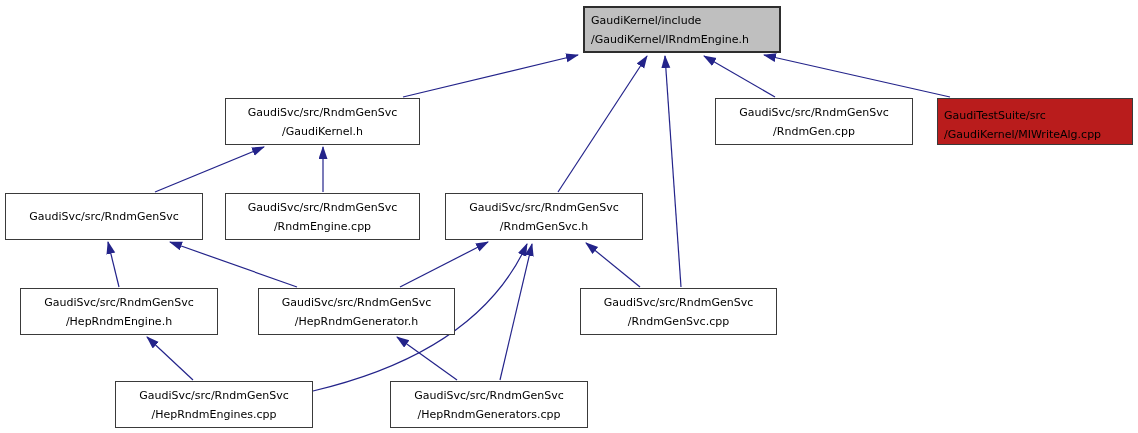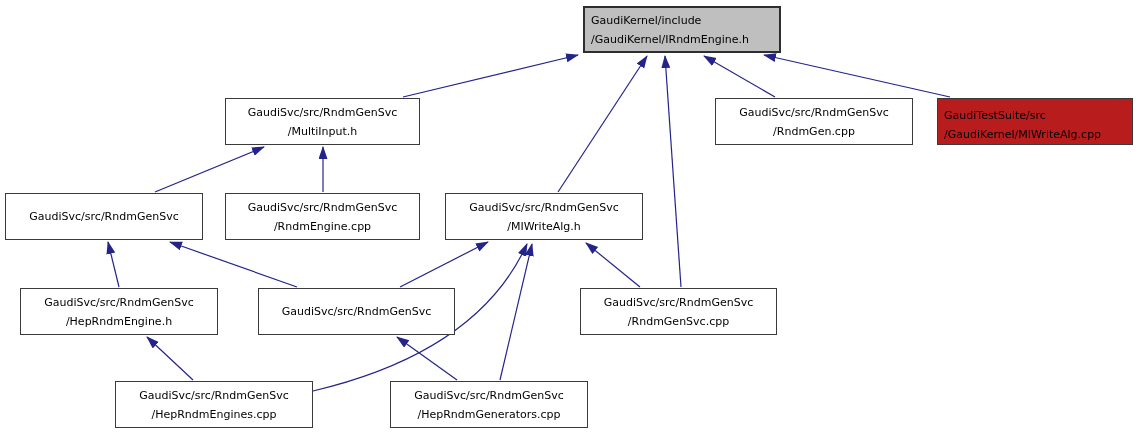--- a/index.html
+++ b/index.html
@@ -73,47 +73,48 @@
       <path d="M 193,380 L 147,337" fill="none" stroke="#23238a" stroke-width="1.2" marker-end="url(#arrowhead)"></path>
       <path d="M 457,380 L 397,337" fill="none" stroke="#23238a" stroke-width="1.2" marker-end="url(#arrowhead)"></path>
     </svg>
 
 <div class="node current align-left" style="left: 583px; top: 6px; width: 198px; height: 47px; background: rgb(191, 191, 191); border-color: rgb(46, 46, 46); color: rgb(0, 0, 0);">
       <span>GaudiKernel/include</span>
       <span>/GaudiKernel/IRndmEngine.h</span>
     </div>
     <div class="node" style="left: 225px; top: 98px; width: 195px; height: 47px; background: rgb(255, 255, 255); border-color: rgb(58, 58, 58); color: rgb(0, 0, 0);">
       <span>GaudiSvc/src/RndmGenSvc</span>
-      <span>/MultiInput.h</span>
+      <span>/GaudiKernel.h</span>
     </div>
     <div class="node" style="left: 715px; top: 98px; width: 198px; height: 47px; background: rgb(255, 255, 255); border-color: rgb(58, 58, 58); color: rgb(0, 0, 0);">
       <span>GaudiSvc/src/RndmGenSvc</span>
       <span>/RndmGen.cpp</span>
     </div>
     <div class="node align-left" style="left: 937px; top: 98px; width: 196px; height: 47px; background: #b91c1c; border-color: rgb(58, 58, 58); color: rgb(0, 0, 0); justify-content: flex-end;">
       <span>GaudiTestSuite/src</span>
       <span>/GaudiKernel/MIWriteAlg.cpp</span>
     </div>
     <div class="node" style="left: 5px; top: 193px; width: 198px; height: 47px; background: rgb(255, 255, 255); border-color: rgb(58, 58, 58); color: rgb(0, 0, 0);">
       <span>GaudiSvc/src/RndmGenSvc</span>
     </div>
     <div class="node" style="left: 225px; top: 193px; width: 195px; height: 47px; background: rgb(255, 255, 255); border-color: rgb(58, 58, 58); color: rgb(0, 0, 0);">
       <span>GaudiSvc/src/RndmGenSvc</span>
       <span>/RndmEngine.cpp</span>
     </div>
     <div class="node" style="left: 445px; top: 193px; width: 198px; height: 47px; background: rgb(255, 255, 255); border-color: rgb(58, 58, 58); color: rgb(0, 0, 0);">
       <span>GaudiSvc/src/RndmGenSvc</span>
-      <span>/MIWriteAlg.h</span>
+      <span>/RndmGenSvc.h</span>
     </div>
     <div class="node" style="left: 20px; top: 288px; width: 198px; height: 47px; background: rgb(255, 255, 255); border-color: rgb(58, 58, 58); color: rgb(0, 0, 0);">
       <span>GaudiSvc/src/RndmGenSvc</span>
       <span>/HepRndmEngine.h</span>
     </div>
     <div class="node" style="left: 258px; top: 288px; width: 197px; height: 47px; background: rgb(255, 255, 255); border-color: rgb(58, 58, 58); color: rgb(0, 0, 0);">
       <span>GaudiSvc/src/RndmGenSvc</span>
+      <span>/HepRndmGenerator.h</span>
     </div>
     <div class="node" style="left: 580px; top: 288px; width: 197px; height: 47px; background: rgb(255, 255, 255); border-color: rgb(58, 58, 58); color: rgb(0, 0, 0);">
       <span>GaudiSvc/src/RndmGenSvc</span>
       <span>/RndmGenSvc.cpp</span>
     </div>
     <div class="node" style="left: 115px; top: 381px; width: 198px; height: 47px; background: rgb(255, 255, 255); border-color: rgb(58, 58, 58); color: rgb(0, 0, 0);">
       <span>GaudiSvc/src/RndmGenSvc</span>
       <span>/HepRndmEngines.cpp</span>
     </div>
     <div class="node" style="left: 390px; top: 381px; width: 198px; height: 47px; background: rgb(255, 255, 255); border-color: rgb(58, 58, 58); color: rgb(0, 0, 0);">

